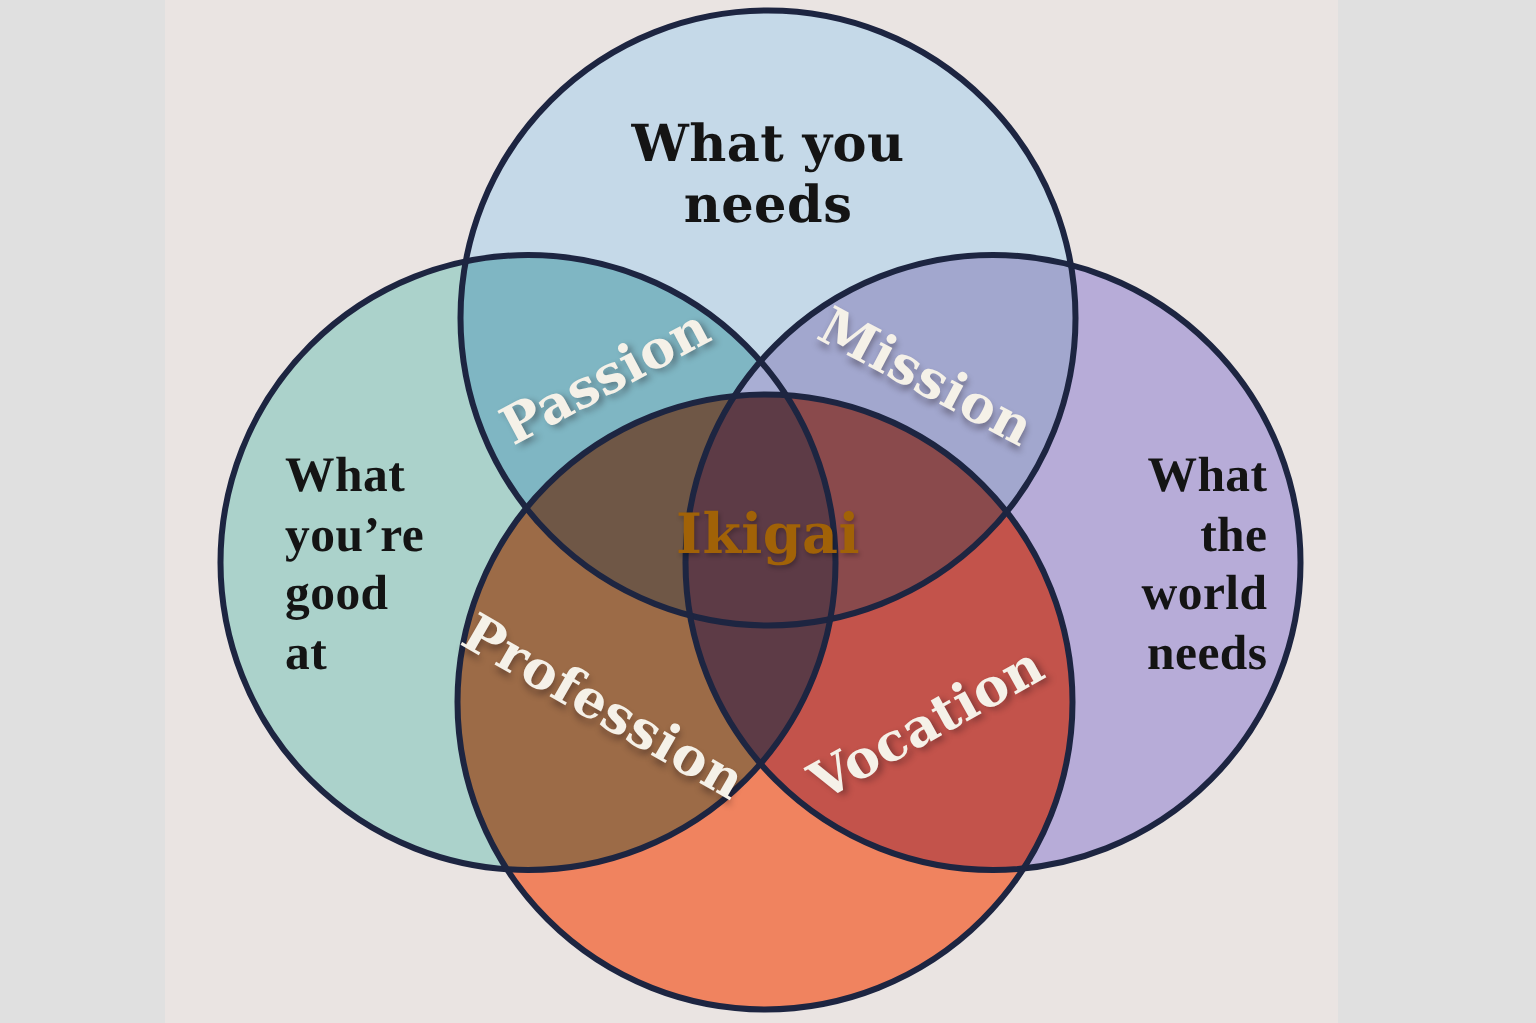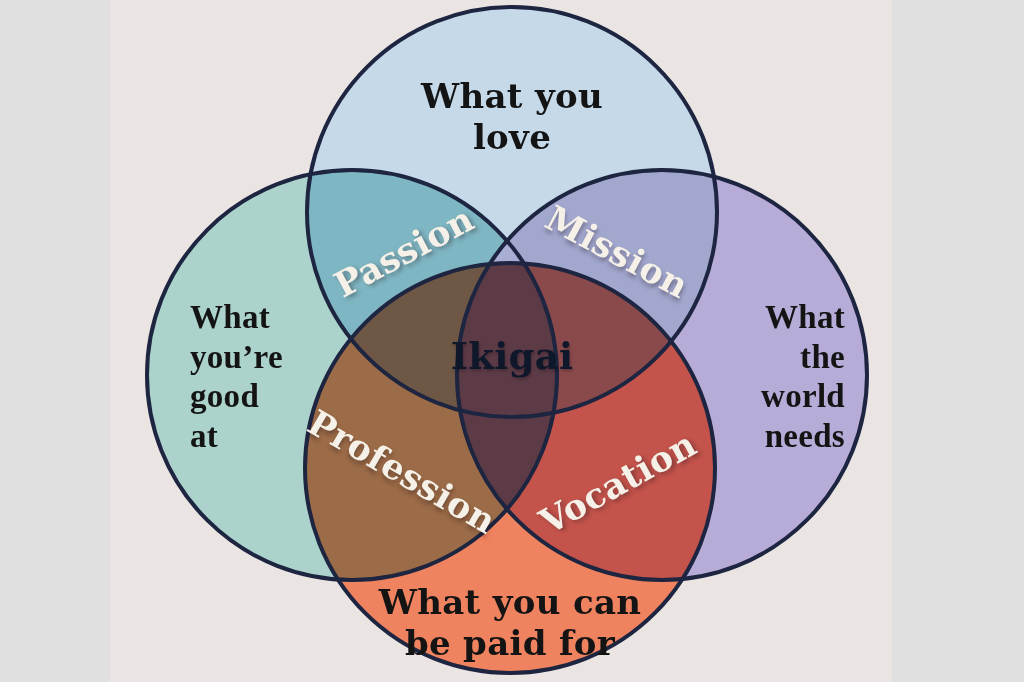--- a/index.html
+++ b/index.html
@@ -154,32 +154,30 @@
         </g>
       </g>
 
     <circle cx="512" cy="212" r="205" fill="none" stroke-width="4" stroke="#1d2541"></circle>
     <circle cx="352" cy="375" r="205" fill="none" stroke-width="4" stroke="#1d2541"></circle>
     <circle cx="662" cy="375" r="205" fill="none" stroke-width="4" stroke="#1d2541"></circle>
     <circle cx="510" cy="468" r="205" fill="none" stroke-width="4" stroke="#1d2541"></circle>
   </svg>
 
   <div class="label label-love" style="color: rgb(20, 20, 20);">What you
-love</div>
+needs</div>
   <div class="label label-circle label-good-at" style="color: rgb(20, 20, 20);">What
 you’re
 good
 at</div>
   <div class="label label-circle label-world-needs" style="color: rgb(20, 20, 20);">What
 the
 world
 needs</div>
-  <div class="label label-paid-for" style="color: rgb(20, 20, 20);">What you can
-be paid for</div>
 
   <div class="label label-overlap label-passion" style="color: rgb(245, 241, 232);">Passion</div>
   <div class="label label-overlap label-mission" style="color: rgb(245, 241, 232);">Mission</div>
   <div class="label label-overlap label-profession" style="color: rgb(245, 241, 232);">Profession</div>
   <div class="label label-overlap label-vocation" style="color: rgb(245, 241, 232);">Vocation</div>
 
-  <div class="label label-ikigai" style="color: #0f172a;">Ikigai</div>
+  <div class="label label-ikigai" style="color: #a16207;">Ikigai</div>
 
 </div>
 
 </body></html>

